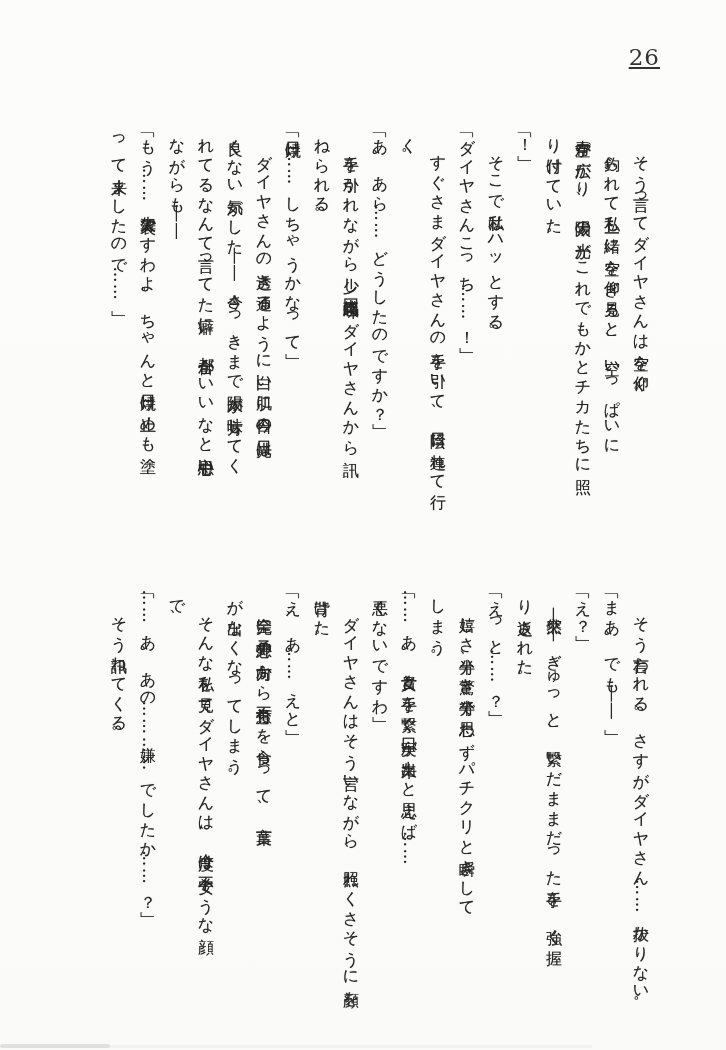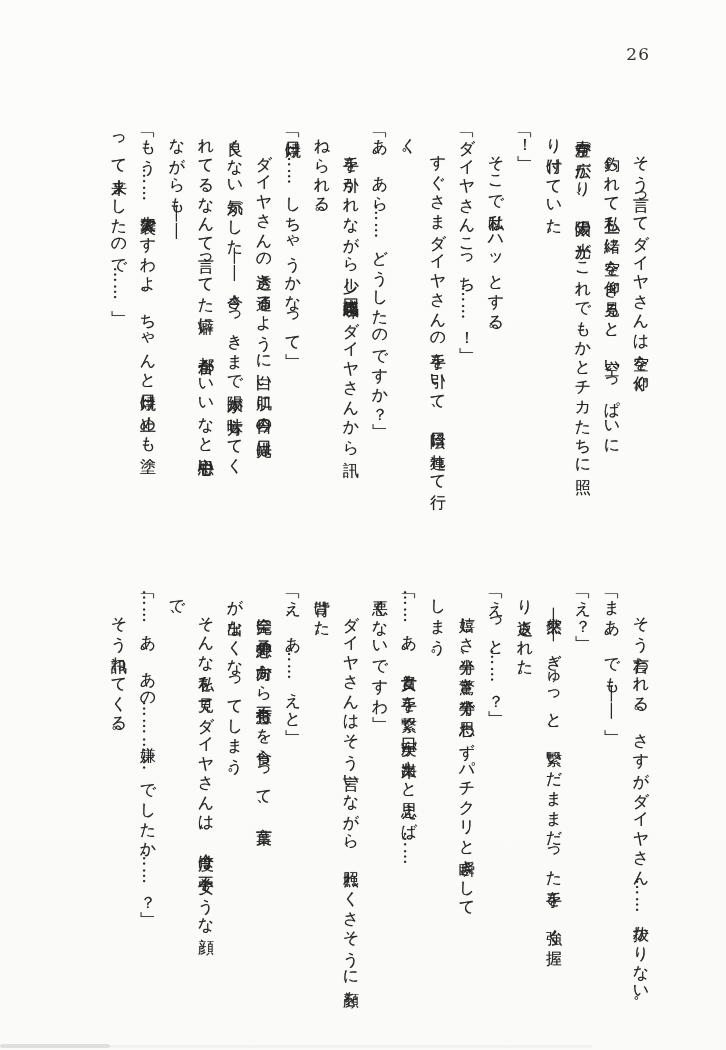--- a/index.html
+++ b/index.html
@@ -16,25 +16,26 @@
   }
   .page {
     position: absolute;
     inset: 0;
     background:
       linear-gradient(180deg, #fcfcfb 0%, #fbfbfa 60%, #fafaf9 100%);
   }
   .page-number {
     position: absolute;
     top: 46px;
-    right: 76px;
-    font-size: 17px;
+    right: 66px;
+    font-size: 23px;
     color: #333;
     letter-spacing: 1px;
     line-height: 1;
+    text-decoration: underline;
   }
   .vblock {
     position: absolute;
     right: 70px;
     writing-mode: vertical-rl;
     text-orientation: mixed;
     font-size: 16px;
     line-height: 29px;
     letter-spacing: 1.4px;
     color: #242424;

